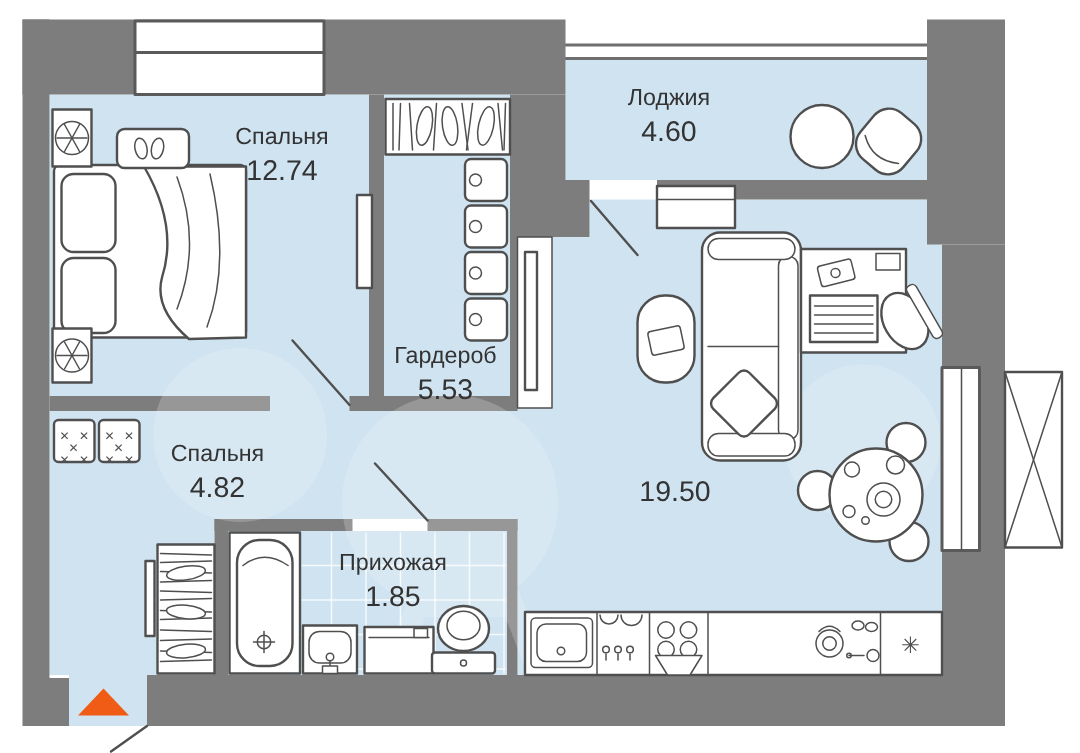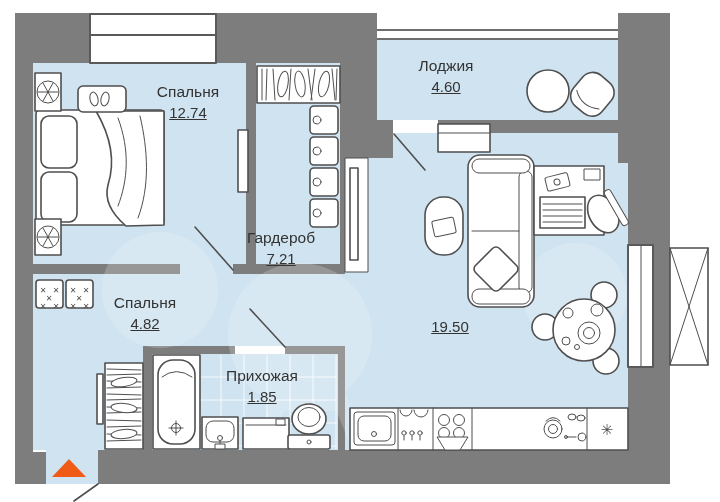--- a/index.html
+++ b/index.html
@@ -15,21 +15,21 @@
            border-top:2px solid #6e6e6e;border-bottom:2px solid #6e6e6e;box-sizing:border-box;}
   #fsvg{position:absolute;left:0;top:0;width:720px;height:502px;pointer-events:none;}
   #fsvg .fw{fill:#fff;stroke:var(--outline);stroke-width:1.6;stroke-linejoin:round;}
   #fsvg .s{fill:none;stroke:var(--outline);stroke-width:1.6;stroke-linecap:round;}
   #fsvg .thin{stroke-width:1;}
   #fsvg .sw2{stroke-width:2;stroke:#5a5a5a;}
   #fsvg .t{stroke:#ffffff;stroke-width:1;opacity:.8;}
   #fsvg .xm{fill:var(--outline);font-size:8px;font-family:"DejaVu Sans",sans-serif;text-anchor:middle;}
   .label{position:absolute;text-align:center;color:var(--text);line-height:1.3;}
   .label .nm{font-size:15.5px;display:block;}
-  .label .ar{font-size:15px;display:block;margin-top:1px;text-decoration:underline;}
+  .label .ar{font-size:19px;display:block;margin-top:1px;}
   #entr-tri{position:absolute;left:52px;top:459px;width:0;height:0;
             border-left:17px solid transparent;border-right:17px solid transparent;
             border-bottom:18px solid var(--entrance);}
 </style>
 </head>
 <body>
 
 <div id="plan">
 
   <div class="floor" style="left:33px;top:63px;width:213px;height:201px"></div>
@@ -336,23 +336,23 @@
   </svg>
 
   <div class="label" style="left:126px;top:82px;width:124px">
     <span class="nm">Спальня</span>
     <span class="ar">12.74</span>
   </div>
   <div class="label" style="left:384px;top:56px;width:124px">
     <span class="nm">Лоджия</span>
     <span class="ar">4.60</span>
   </div>
-  <div class="label" style="left:219px;top:228px;width:124px">
+  <div class="label" style="left:235px;top:228px;width:124px">
     <span class="nm">Гардероб</span>
-    <span class="ar">7.21</span>
+    <span class="ar">5.53</span>
   </div>
   <div class="label" style="left:83px;top:293px;width:124px">
     <span class="nm">Спальня</span>
     <span class="ar">4.82</span>
   </div>
   <div class="label" style="left:356px;top:316px;width:188px">
     <span class="ar">19.50</span>
   </div>
   <div class="label" style="left:200px;top:366px;width:124px">
     <span class="nm">Прихожая</span>

